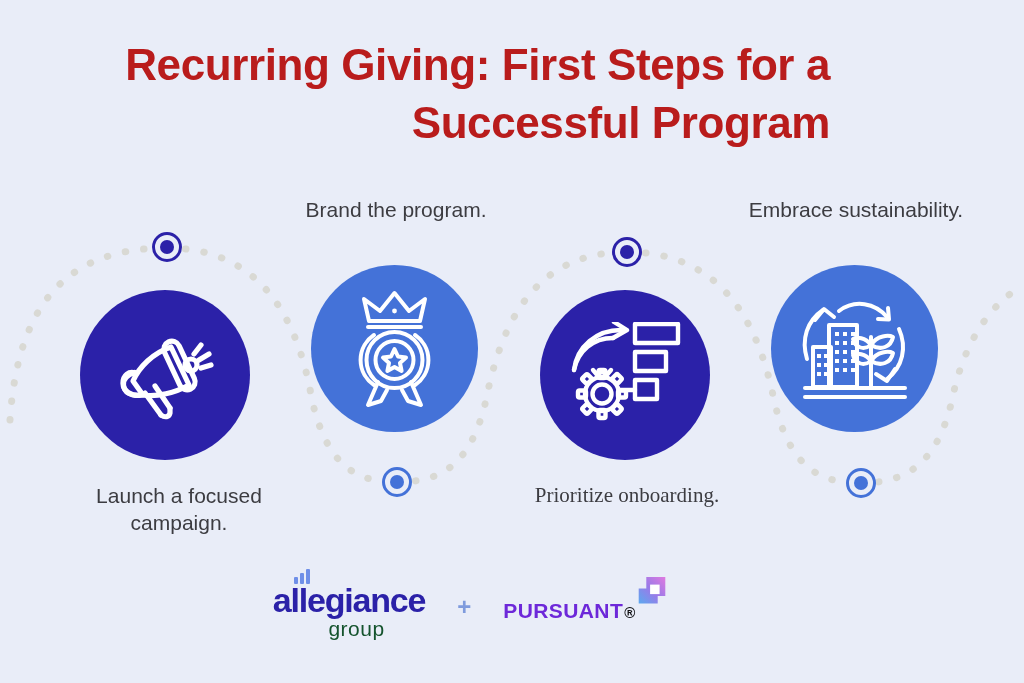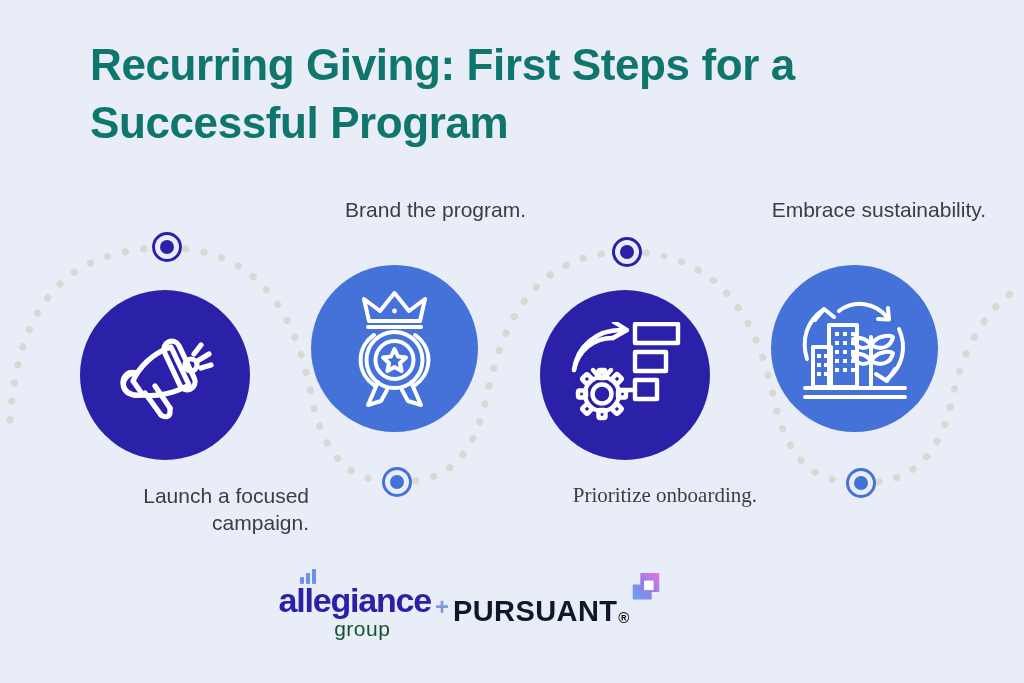--- a/index.html
+++ b/index.html
@@ -20,25 +20,25 @@
     height: 683px;
     background: #e9edf8;
   }
 
   
   .title {
     position: absolute;
     left: 0;
     top: 36px;
     width: 920px;
-    text-align: left;
+    text-align: right;
     font-size: 44px;
     line-height: 58px;
     font-weight: bold;
-    color: #0f766e;
+    color: #b91c1c;
     letter-spacing: -0.4px;
     padding: 0 90px;
     box-sizing: border-box;
   }
 
   
   #wave {
     position: absolute;
     left: 0;
     top: 0;
@@ -60,21 +60,21 @@
     justify-content: center;
   }
   .disc svg { display: block; }
 
   .disc-dark { background: #2b21a8; }
   .disc-mid  { background: #4472d8; }
 
   .caption {
     position: absolute;
     width: 260px;
-    text-align: right;
+    text-align: center;
     font-size: 21px;
     line-height: 27px;
     color: #3c3c41;
   }
 
   
   .marker {
     position: absolute;
     width: 30px;
     height: 30px;
@@ -108,21 +108,21 @@
 
   
   .footer {
     position: absolute;
     left: 0;
     top: 583px;
     width: 908px;
     display: flex;
     align-items: center;
     justify-content: center;
-    gap: 4px;
+    gap: 32px;
   }
   .logo-allegiance {
     display: flex;
     flex-direction: column;
     align-items: center;
     line-height: 1;
   }
   .alleg-top {
     position: relative;
     font-size: 34px;
@@ -157,23 +157,23 @@
     color: #7f9bdd;
     font-weight: bold;
     padding-bottom: 8px;
   }
   .logo-pursuant {
     position: relative;
     display: flex;
     align-items: flex-end;
   }
   .purs-word {
-    font-size: 29px;
+    font-size: 21px;
     font-weight: bold;
-    color: #0f172a;
+    color: #6d28d9;
     letter-spacing: 0.4px;
   }
   .purs-dot {
     font-size: 15px;
     font-weight: bold;
     color: #111114;
     margin-left: 1px;
     margin-bottom: 2px;
   }
   .purs-mark {

